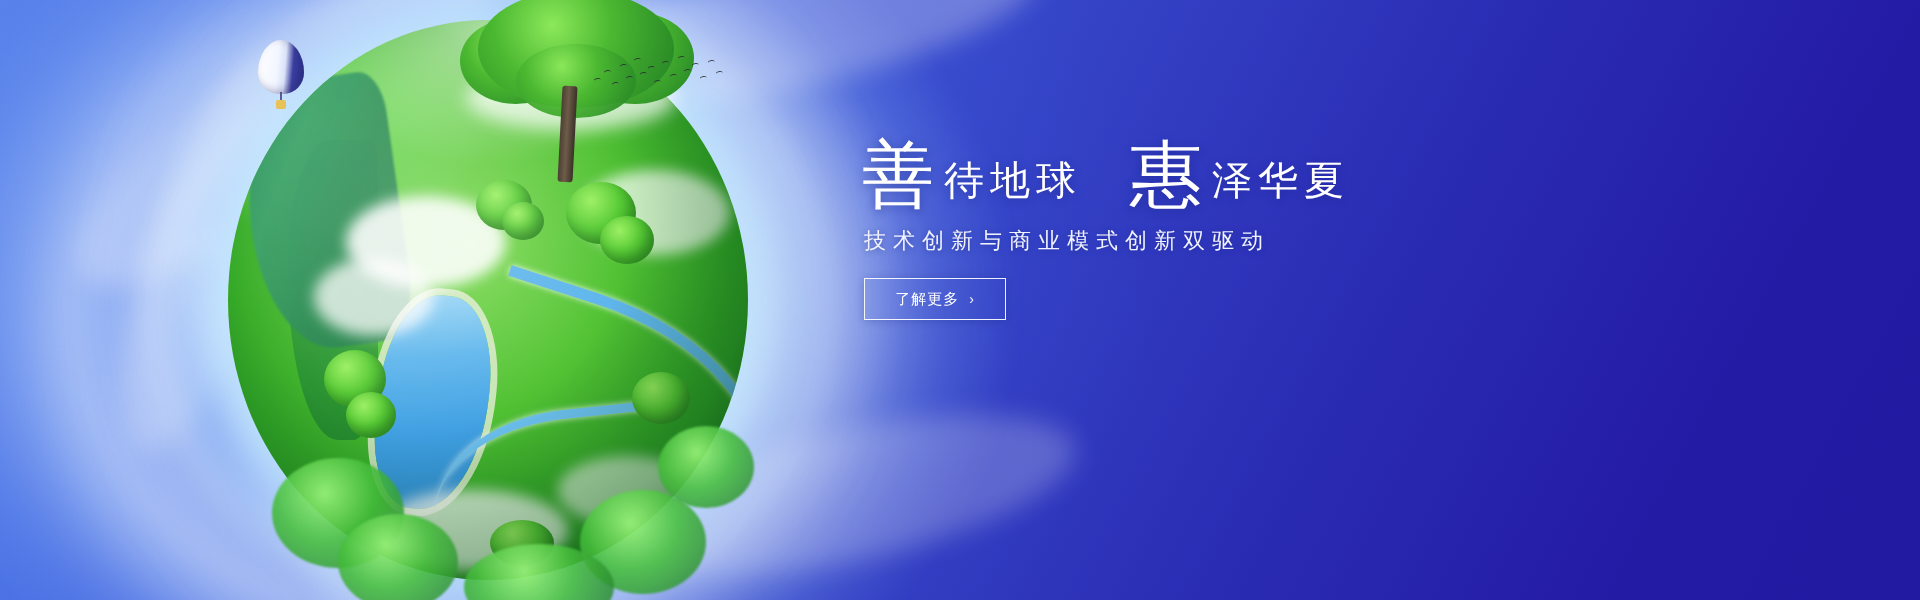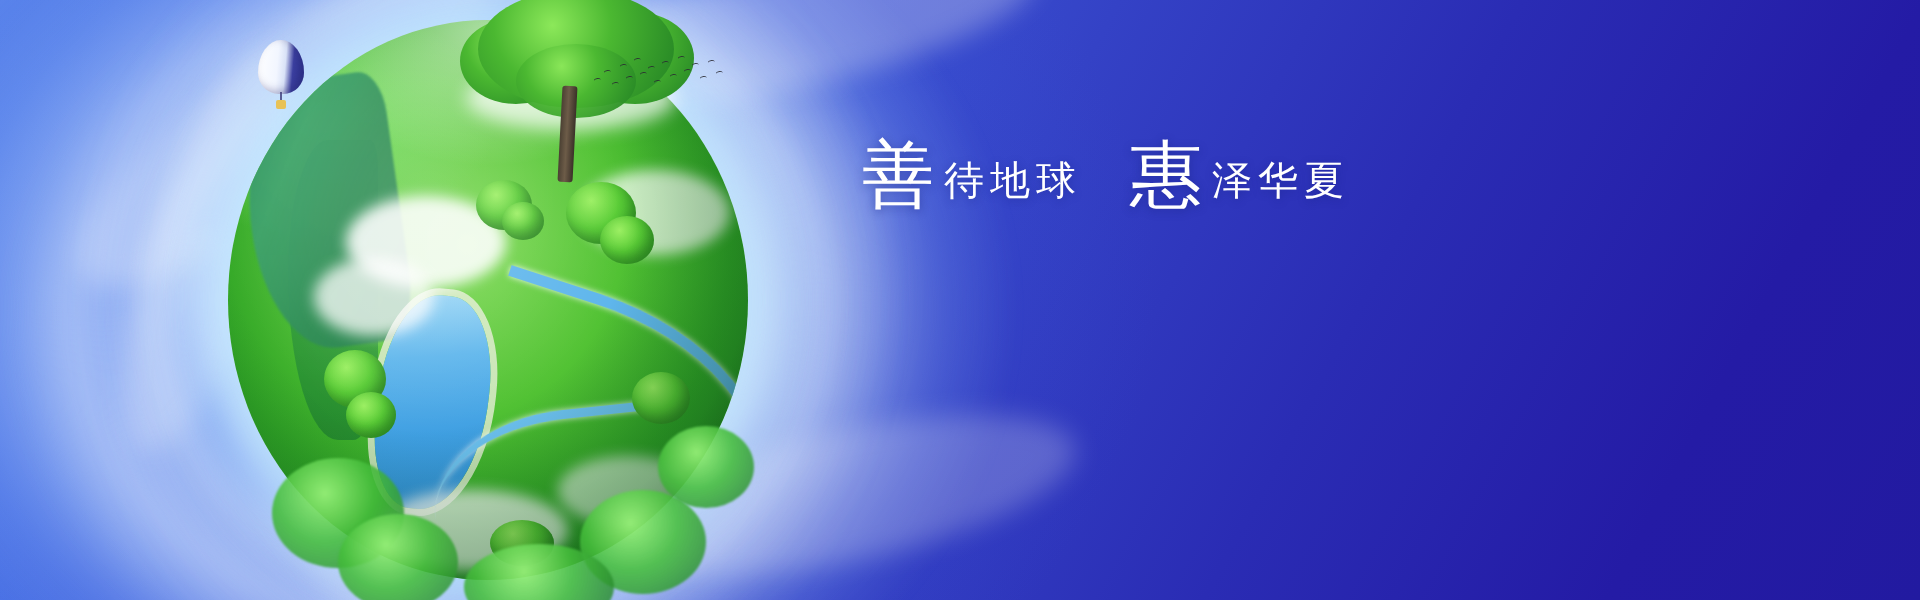--- a/index.html
+++ b/index.html
@@ -269,17 +269,22 @@
   <div class="content">
 
     <div class="headline">
       <span class="hl-big">善</span>
       <span class="hl-small">待地球</span>
       <span class="hl-gap"></span>
       <span class="hl-big">惠</span>
       <span class="hl-small">泽华夏</span>
     </div>
 
-
-
+    <div class="subtitle">技术创新与商业模式创新双驱动</div>
+
+
+    <div class="cta">
+      <span>了解更多</span>
+      <span class="chev">›</span>
+    </div>
 
   </div>
 </div>
 
 </body></html>

